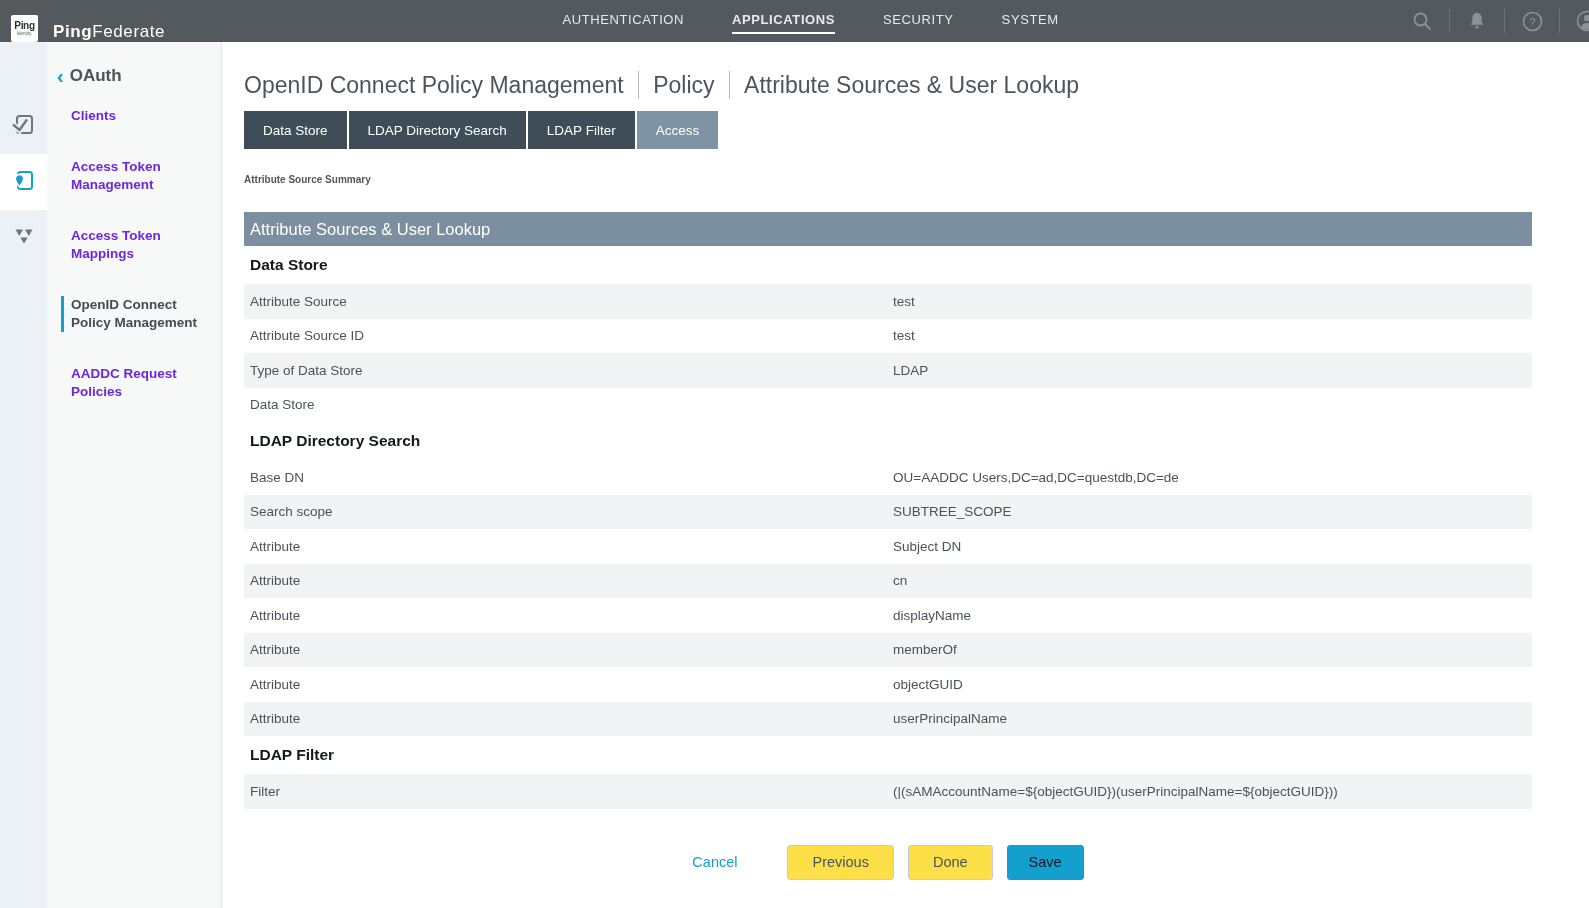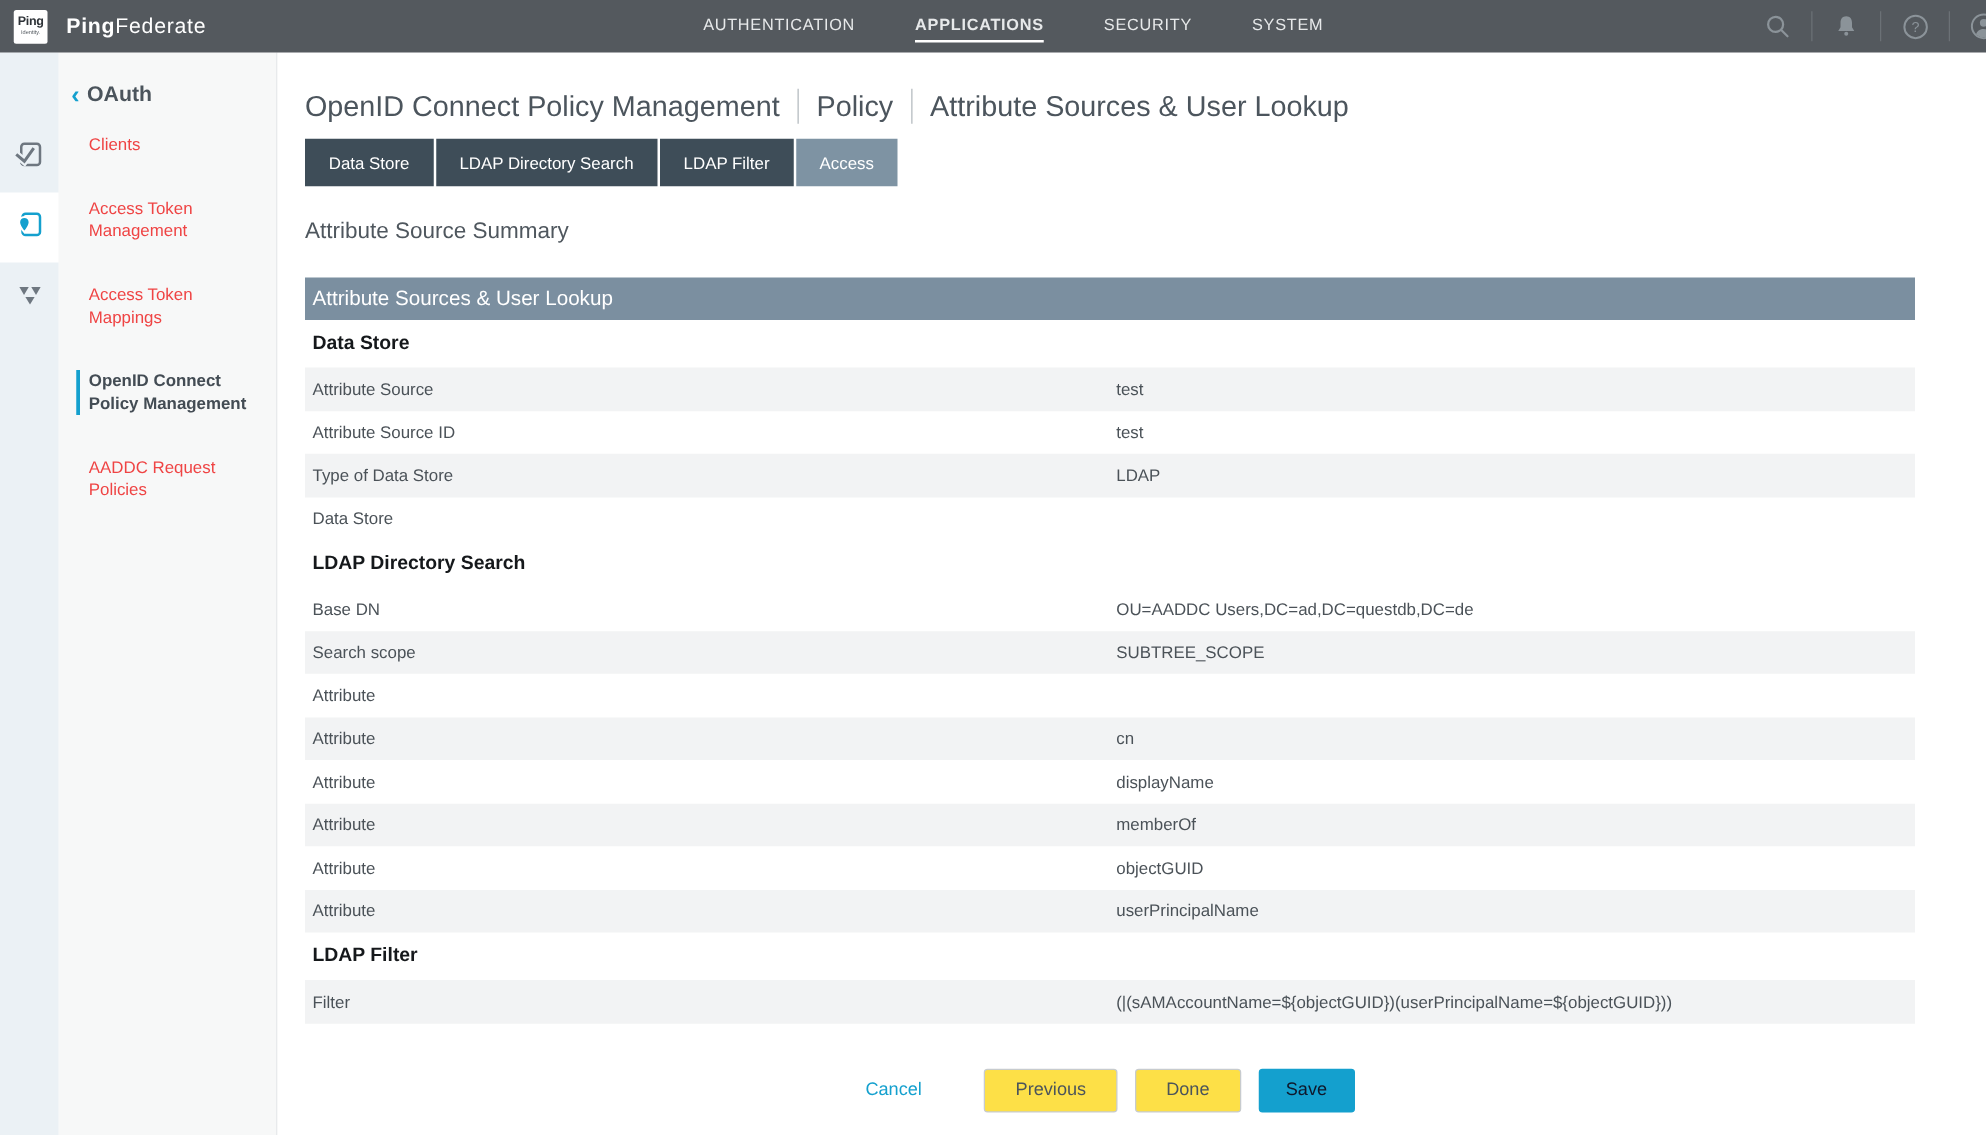--- a/index.html
+++ b/index.html
@@ -4,21 +4,21 @@
 <style>
   * { margin:0; padding:0; box-sizing:border-box; }
   html,body { width:1589px; height:908px; }
   body {
     font-family:"Liberation Sans","DejaVu Sans",sans-serif;
     background:#ffffff; color:#4b5258; overflow:hidden;
   }
   
   .topbar {
     height:42px; background:var(--topbar-bg,#54595e);
-    display:flex; align-items:center; position:relative; overflow:hidden;
+    display:flex; align-items:flex-end; position:relative; overflow:hidden;
   }
   .logo-box {
     width:27px; height:27px; background:#fff; border-radius:2px;
     margin-left:11px; display:flex; flex-direction:column;
     align-items:center; justify-content:center; line-height:1;
   }
   .logo-box .l1 { font-size:10px; font-weight:800; color:#2e3338; letter-spacing:-0.3px; }
   .logo-box .l2 { font-size:4.5px; color:#5a6066; margin-top:1px; }
   .brand { margin-left:15px; font-size:17px; color:#fff; letter-spacing:0.6px; }
   .brand .b { font-weight:700; }
@@ -48,36 +48,36 @@
   .icon-row.active { background:#ffffff; }
   .sidemenu {
     width:175px; flex:0 0 175px; background:#f7f8f8;
     border-right:1px solid #e3e5e7; padding-top:24px;
   }
   .menu-header { padding-left:10px; margin-bottom:21px; display:flex; align-items:center; cursor:pointer; }
   .menu-header .chev { color:var(--accent,#14a0ce); font-size:20px; font-weight:700; line-height:18px; margin-right:6px; }
   .menu-header .ttl { font-size:17px; font-weight:700; color:#4b545c; }
   .menu-item {
     margin-left:14px; margin-bottom:33px; border-left:3px solid transparent;
-    padding-left:7px; padding-right:16px; font-size:13.5px; font-weight:400;
-    color:#ef4444; line-height:18px; cursor:pointer;
+    padding-left:7px; padding-right:16px; font-size:13.5px; font-weight:700;
+    color:#6d28d9; line-height:18px; cursor:pointer;
   }
   .menu-item.active { color:#434c54; font-weight:700; border-left-color:var(--accent,#14a0ce); }
   
   .main { flex:1; background:#fff; padding:0 57px 0 22px; }
   .page-title { margin-top:29px; font-size:23px; font-weight:400; color:#4c555d; display:flex; align-items:center; }
   .page-title .seg { white-space:nowrap; }
   .page-title .sep { width:1.5px; height:28px; background:#b3b9be; margin:0 14px; display:inline-block; }
   .tabs { margin-top:12px; display:flex; gap:2px; }
   .tab {
     height:38px; display:flex; align-items:center; padding:0 19px;
     background:var(--tab-dark,#3e4d58); color:#fff; font-size:13.5px; cursor:pointer;
   }
   .tab.active { background:var(--tab-active,#7e93a3); }
-  .summary-label { margin-top:25px; font-size:18px; color:#4f575e; }
+  .summary-label { margin-top:25px; font-size:10px; color:#4f575e;font-weight:bold; }
   .table { margin-top:27px; }
   .table-header {
     height:34px; background:var(--table-header-bg,#7b8fa0); color:#ffffff;
     font-size:16.5px; display:flex; align-items:center; padding-left:6px;
   }
   .section-heading {
     height:38px; display:flex; align-items:center; padding-left:6px;
     font-size:15.5px; font-weight:700; color:#15181b;
   }
   .trow { height:34.5px; display:grid; grid-template-columns:649px 1fr; align-items:center; font-size:13.5px; color:#4b5258; }
@@ -228,20 +228,21 @@
           <div class="trow">
             <div class="cell-label">Base DN</div>
             <div class="cell-value">OU=AADDC Users,DC=ad,DC=questdb,DC=de</div>
           </div>
           <div class="trow alt">
             <div class="cell-label">Search scope</div>
             <div class="cell-value">SUBTREE_SCOPE</div>
           </div>
           <div class="trow">
             <div class="cell-label">Attribute</div>
+            <div class="cell-value">Subject DN</div>
           </div>
           <div class="trow alt">
             <div class="cell-label">Attribute</div>
             <div class="cell-value">cn</div>
           </div>
           <div class="trow">
             <div class="cell-label">Attribute</div>
             <div class="cell-value">displayName</div>
           </div>
           <div class="trow alt">

